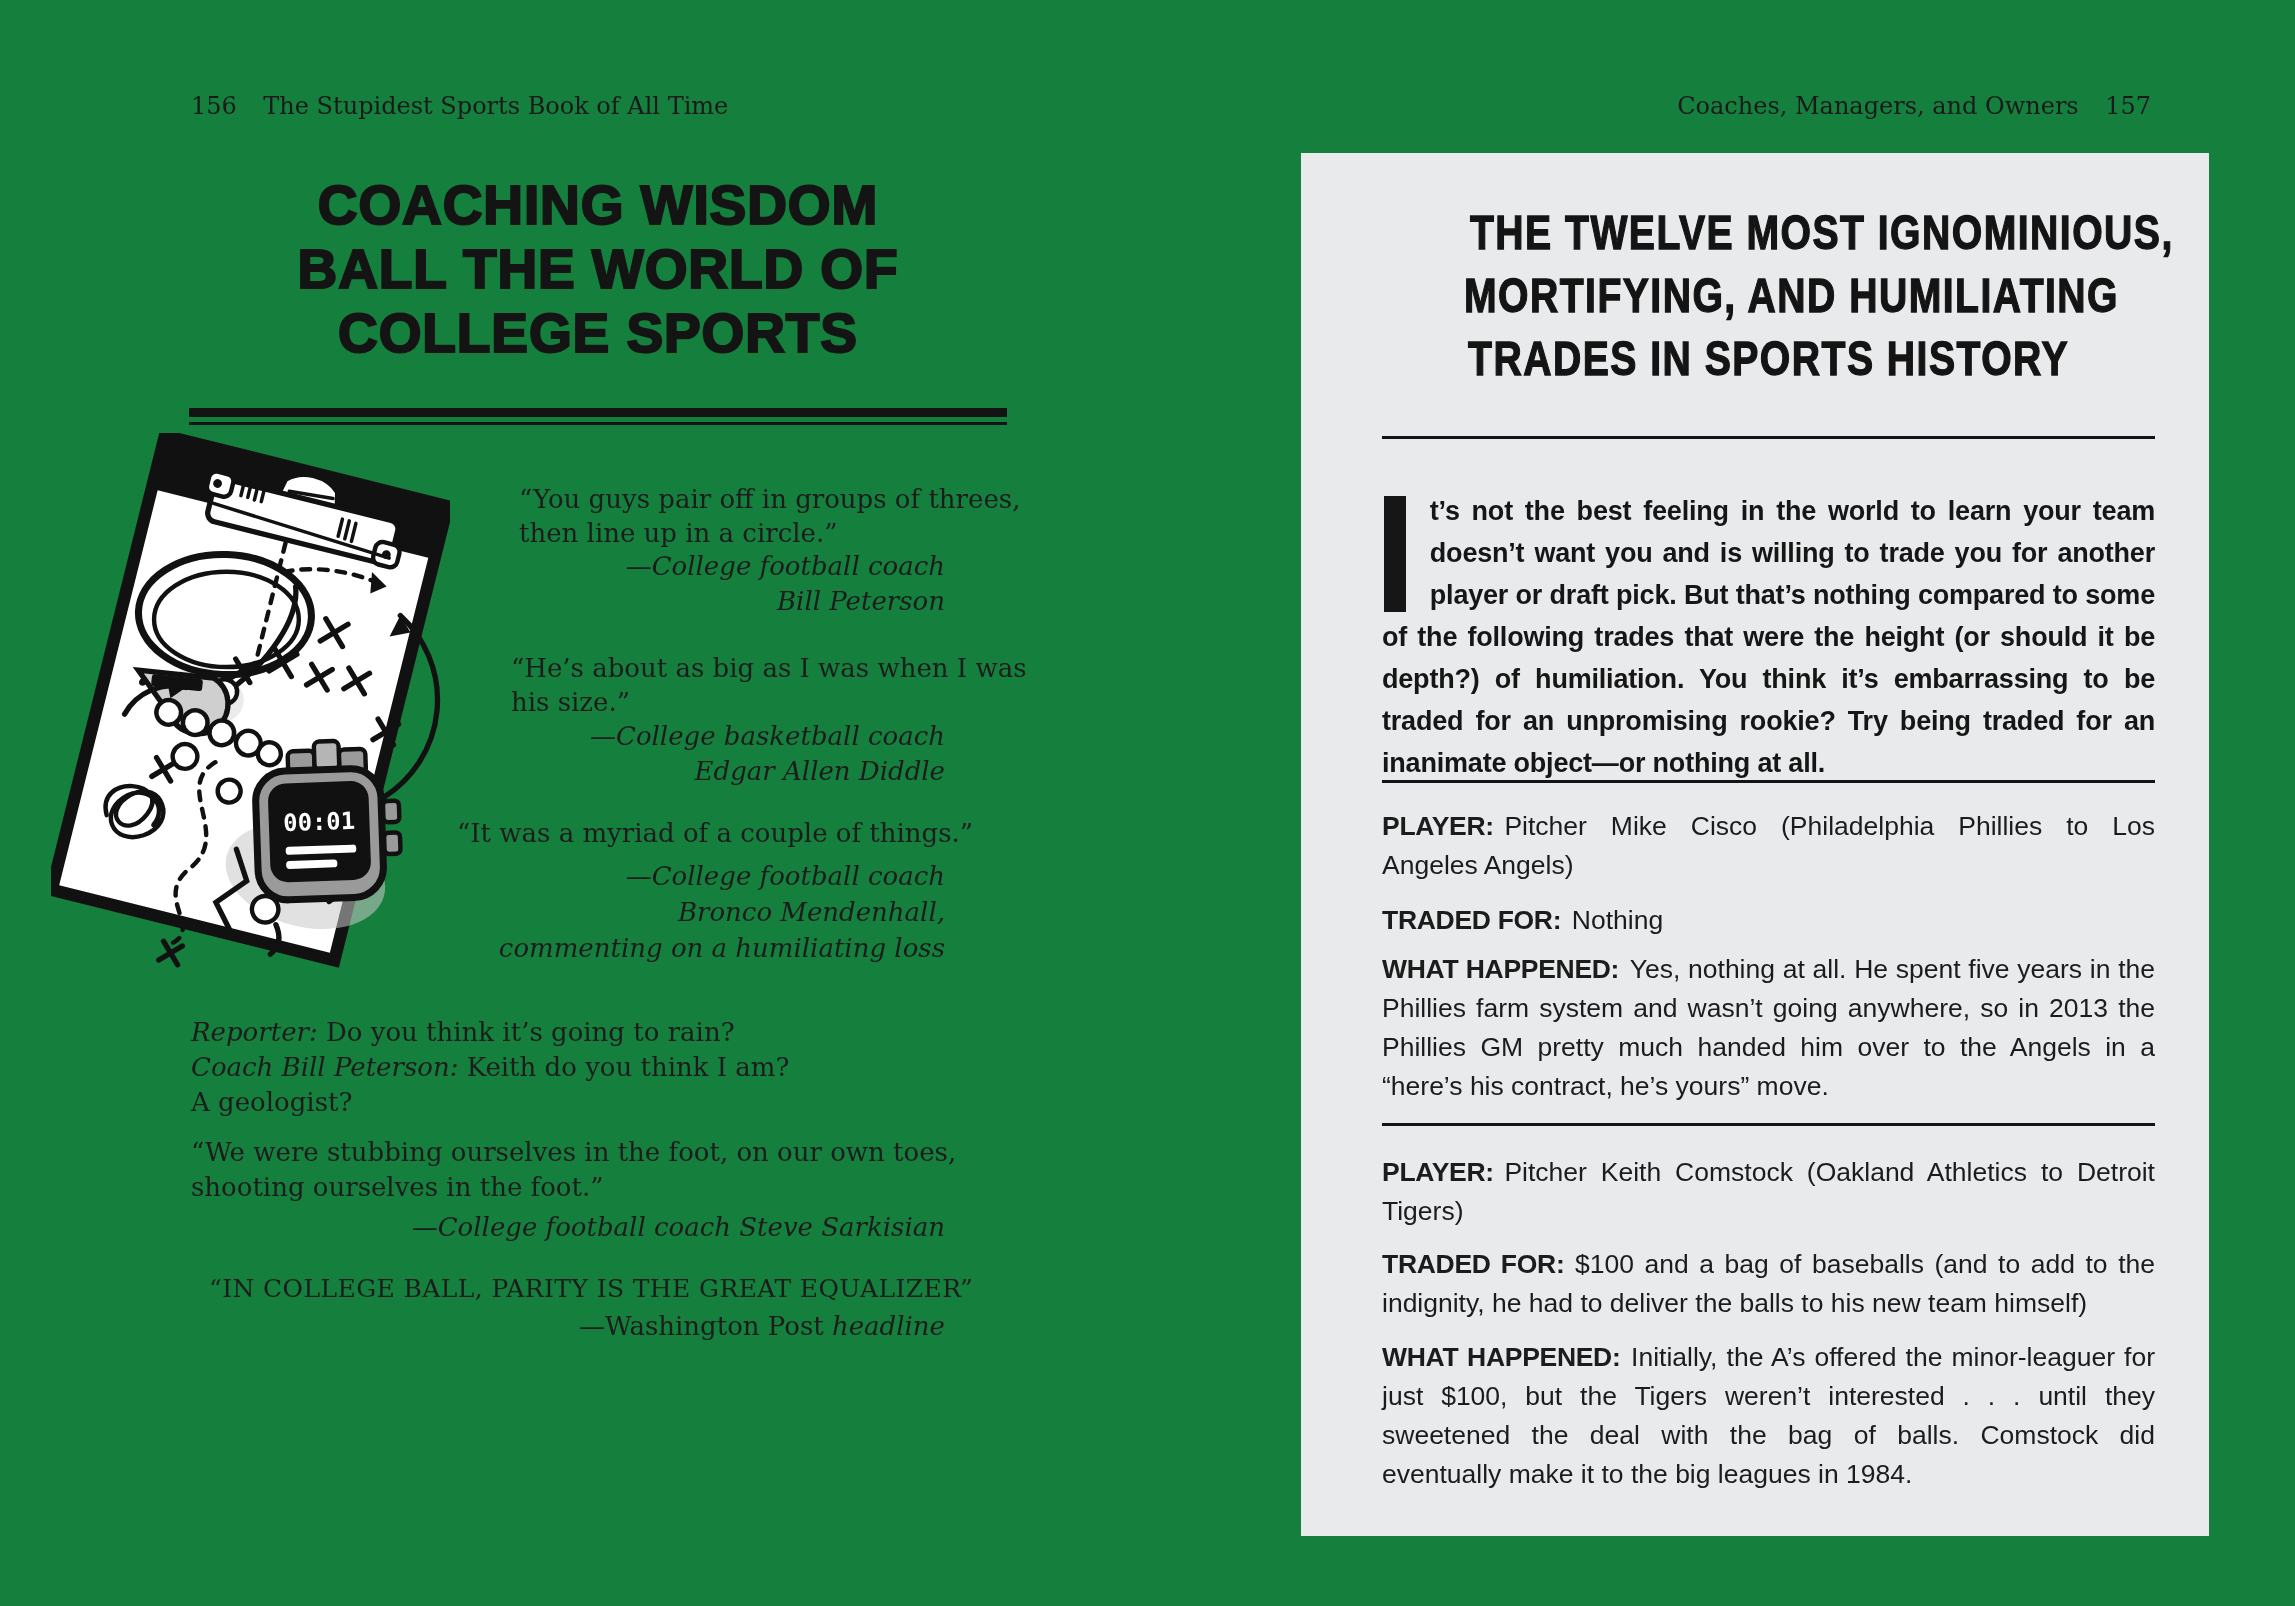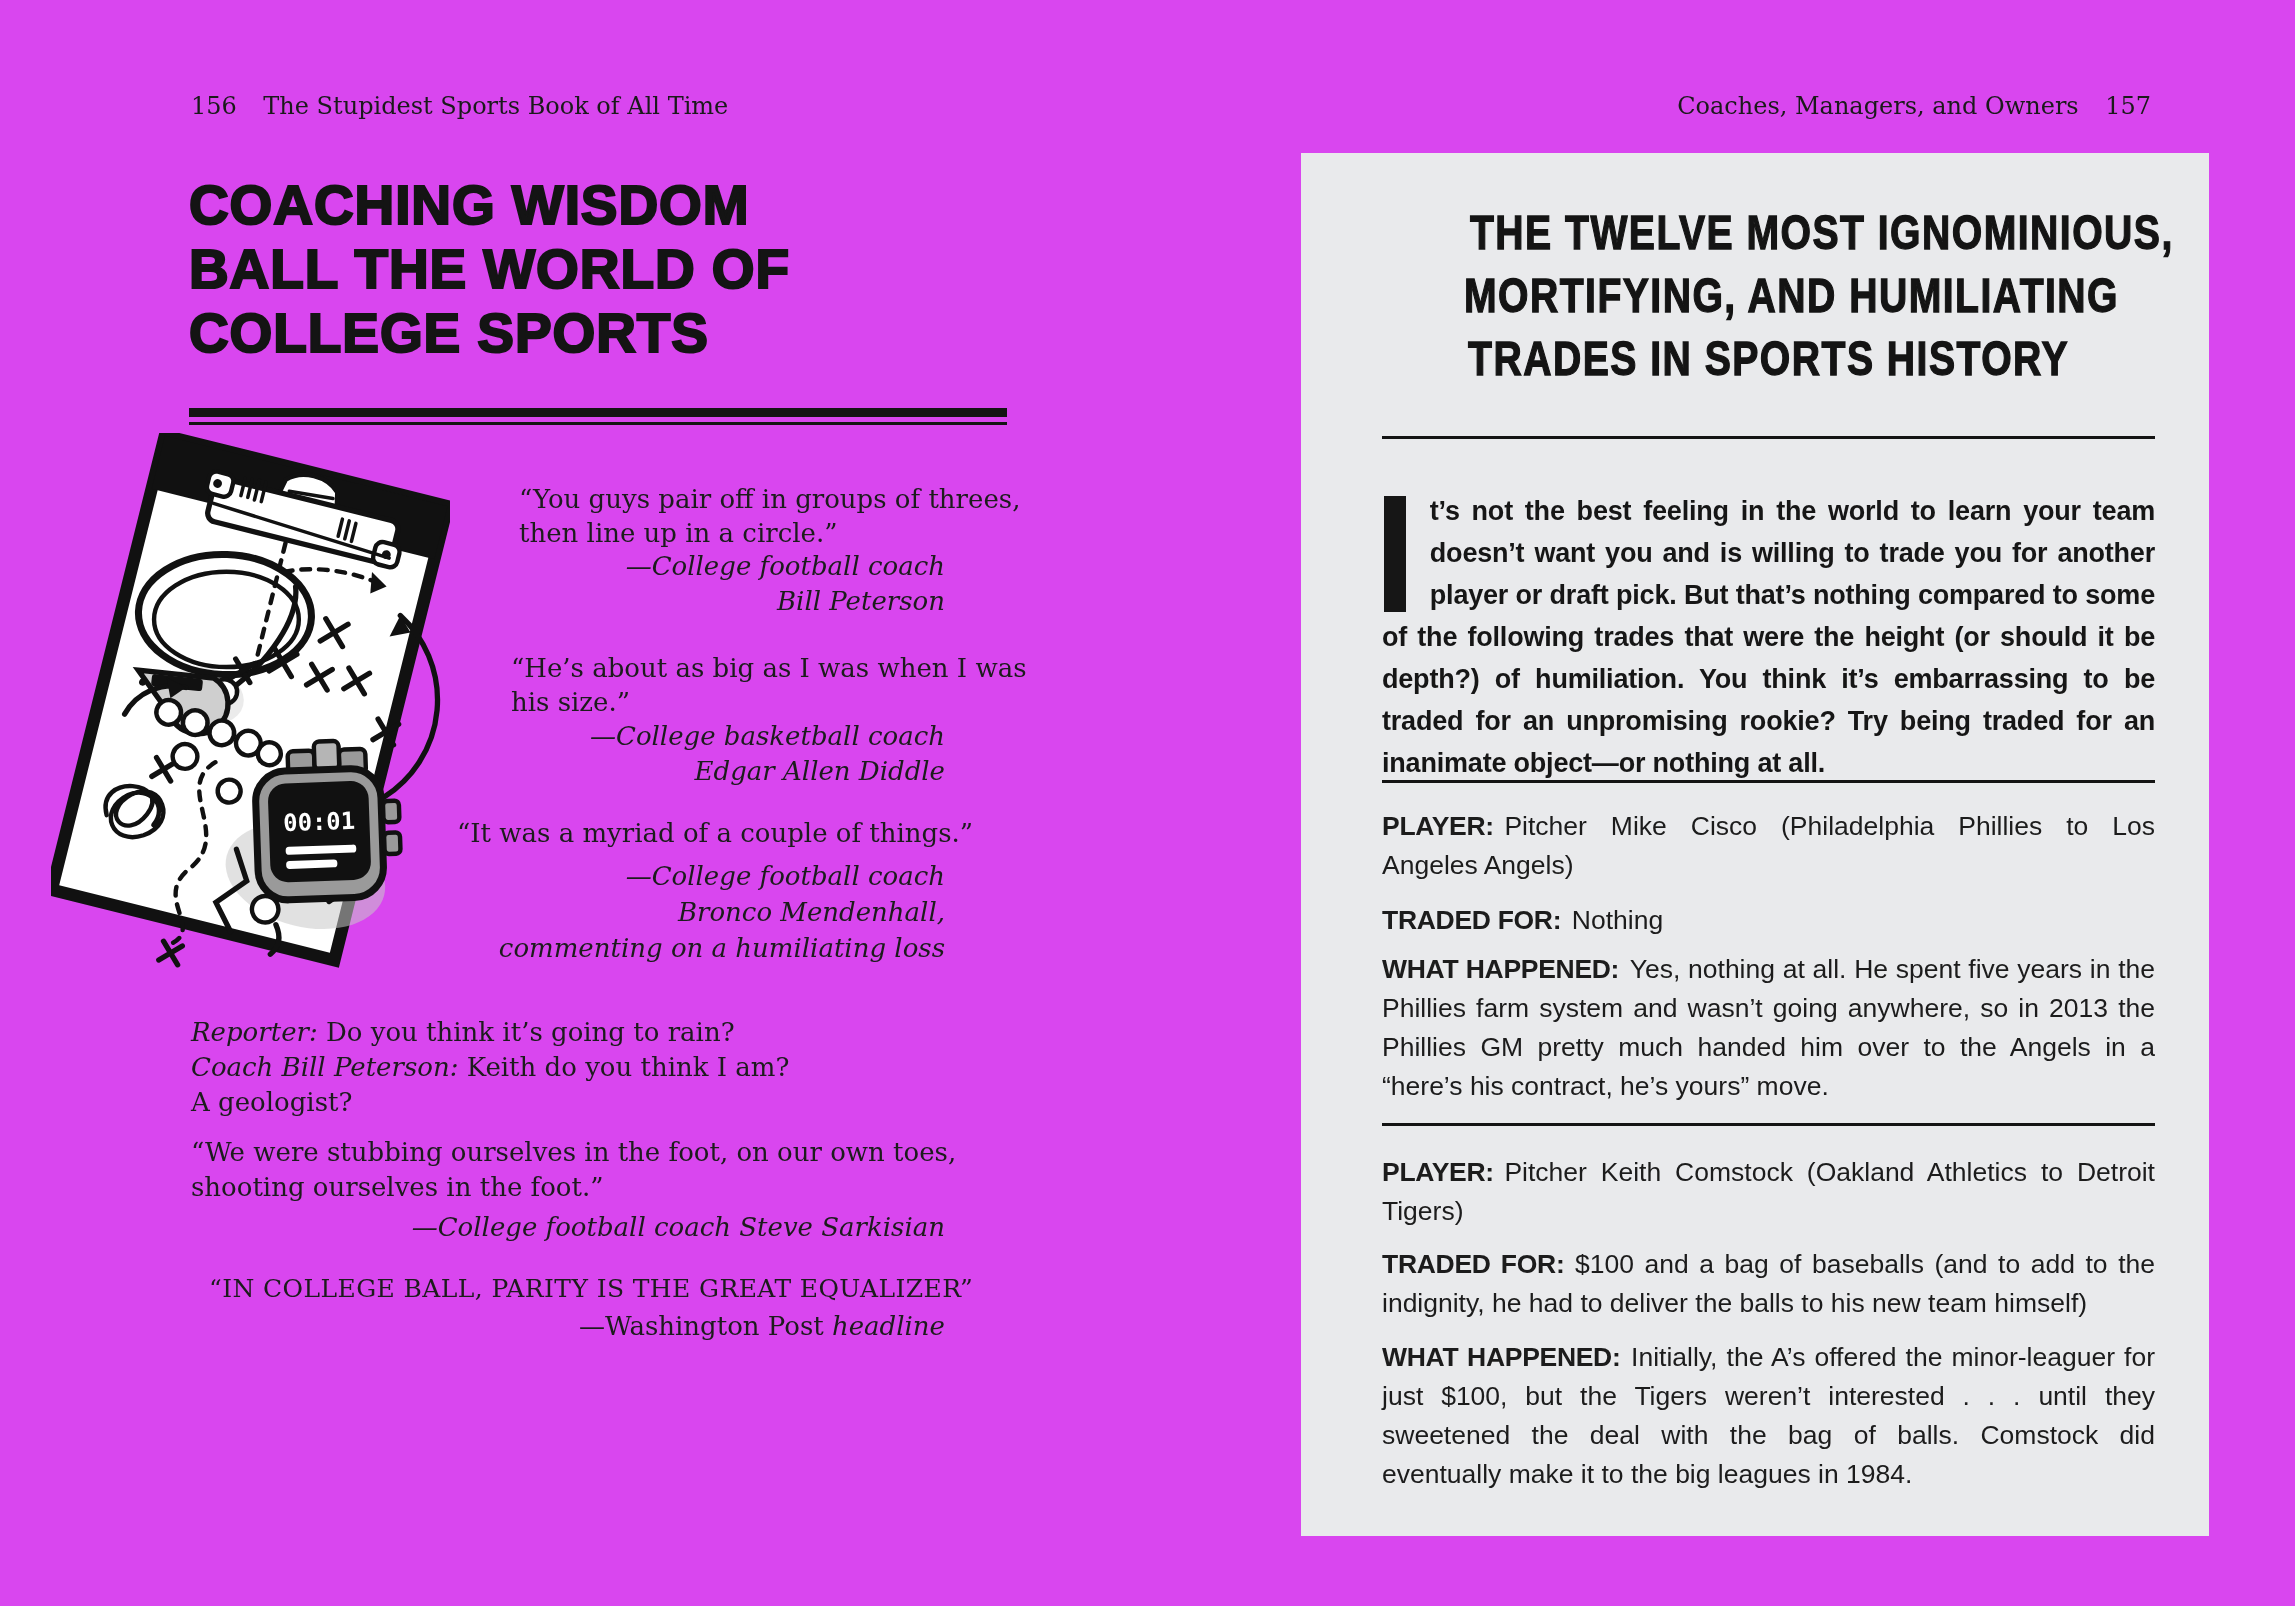--- a/index.html
+++ b/index.html
@@ -1,36 +1,36 @@
 <!DOCTYPE html>
 <html style="font-size:14px"><head>
 <meta charset="utf-8">
 <style>
   html,body { margin:0; padding:0; background:#ffffff; }
   .canvas {
     position:relative; width:2295px; height:1607px;
-    background:#d946ef; color:#1b1b1b; overflow:hidden;
+    background:#15803d; color:#1b1b1b; overflow:hidden;
     font-family:"Liberation Sans", sans-serif;
   }
 
   
   .runhead {
     position:absolute; top:92px;
     font-family:"DejaVu Serif", serif; font-size:24px; color:#1a1a1a;
     white-space:nowrap;
   }
   .runhead-left { left:191px; }
   .runhead-right { right:144px; text-align:right; }
   .runhead .pgnum-gap-r { margin-left:26.5px; }
   .runhead .pgnum-gap-l { margin-right:26.5px; }
 
   
   .ltitle {
     position:absolute; left:189px; top:173px; width:818px;
-    font-weight:bold; font-size:55px; line-height:64px;
+    text-align:center; font-weight:bold; font-size:55px; line-height:64px;
     letter-spacing:0.9px; color:#141414;
     -webkit-text-stroke:2.2px #141414;
     font-family:"Liberation Sans", sans-serif;
   }
   .double-rule-a { position:absolute; left:189px; top:408px; width:818px; height:8.8px; background:#141414; }
   .double-rule-b { position:absolute; left:189px; top:422px; width:818px; height:2.6px;  background:#141414; }
 
   .serif { font-family:"DejaVu Serif", serif; font-size:26px; line-height:34px; color:#1c1c1c; }
   .q     { position:absolute; white-space:pre-line; }
   .attr  { position:absolute; left:353px; width:592px; text-align:right;

